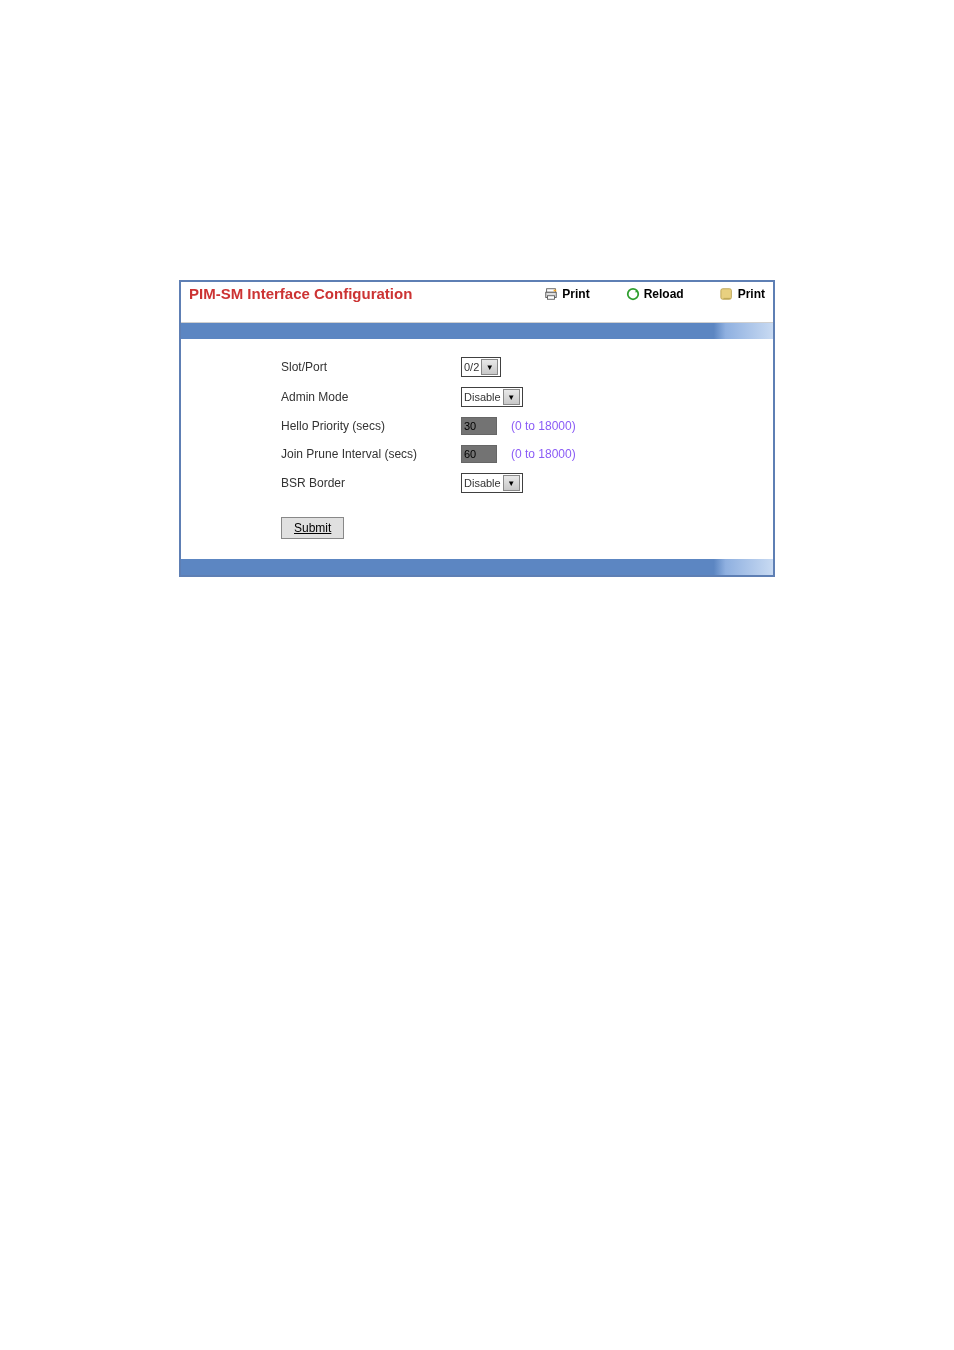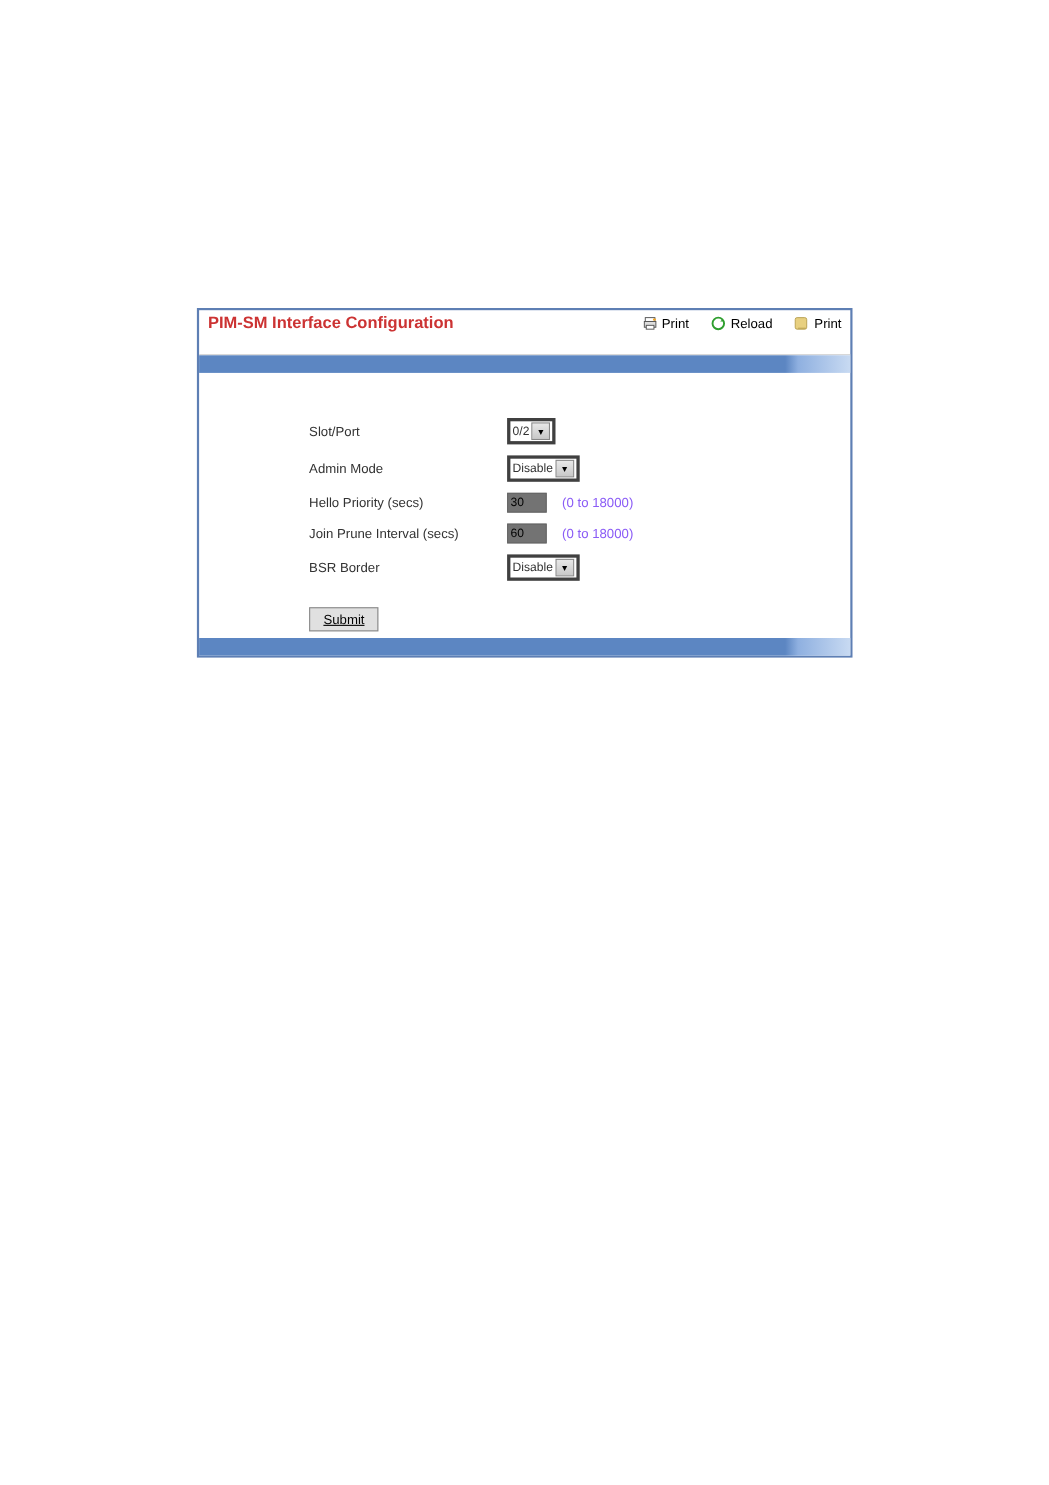--- a/index.html
+++ b/index.html
@@ -23,58 +23,57 @@
     border-bottom: 1px solid #cfcfcf;
   }
   .panel-title {
     flex: 1;
     color: #cc3333;
     font-weight: bold;
     font-size: 15px;
   }
   .actions {
     display: flex;
-    gap: 20px;
+    gap: 36px;
     align-items: center;
     font-size: 12px;
     color: #000;
-    font-weight: normal;
+    font-weight: bold;
   }
   .action {
     display: flex;
     align-items: center;
     gap: 4px;
     cursor: pointer;
   }
   .blue-bar {
     height: 16px;
     background: linear-gradient(to right, #5c86c2 0%, #5c86c2 90%, #8fb0e0 92%, #c8daf2 100%);
   }
   .form-area {
-    padding: 18px 20px 6px 100px;
-    margin-top: 23px;
+    padding: 18px 20px 20px 100px;
   }
   .row {
     display: flex;
     align-items: center;
     margin-bottom: 10px;
     font-size: 12px;
     color: #333;
   }
   .label-col {
     width: 180px;
     color: #333;
   }
   .field-col {
     display: flex;
     align-items: center;
     gap: 14px;
   }
   .select-look {
-    border: 3px solid #404040;
+    border: 1px solid #404040;
     background: #fff;
     font-family: Verdana, Arial, sans-serif;
     font-size: 11px;
     height: 18px;
     padding: 0 2px;
     display: flex;
     align-items: center;
     gap: 2px;
   }
   .select-arrow {

